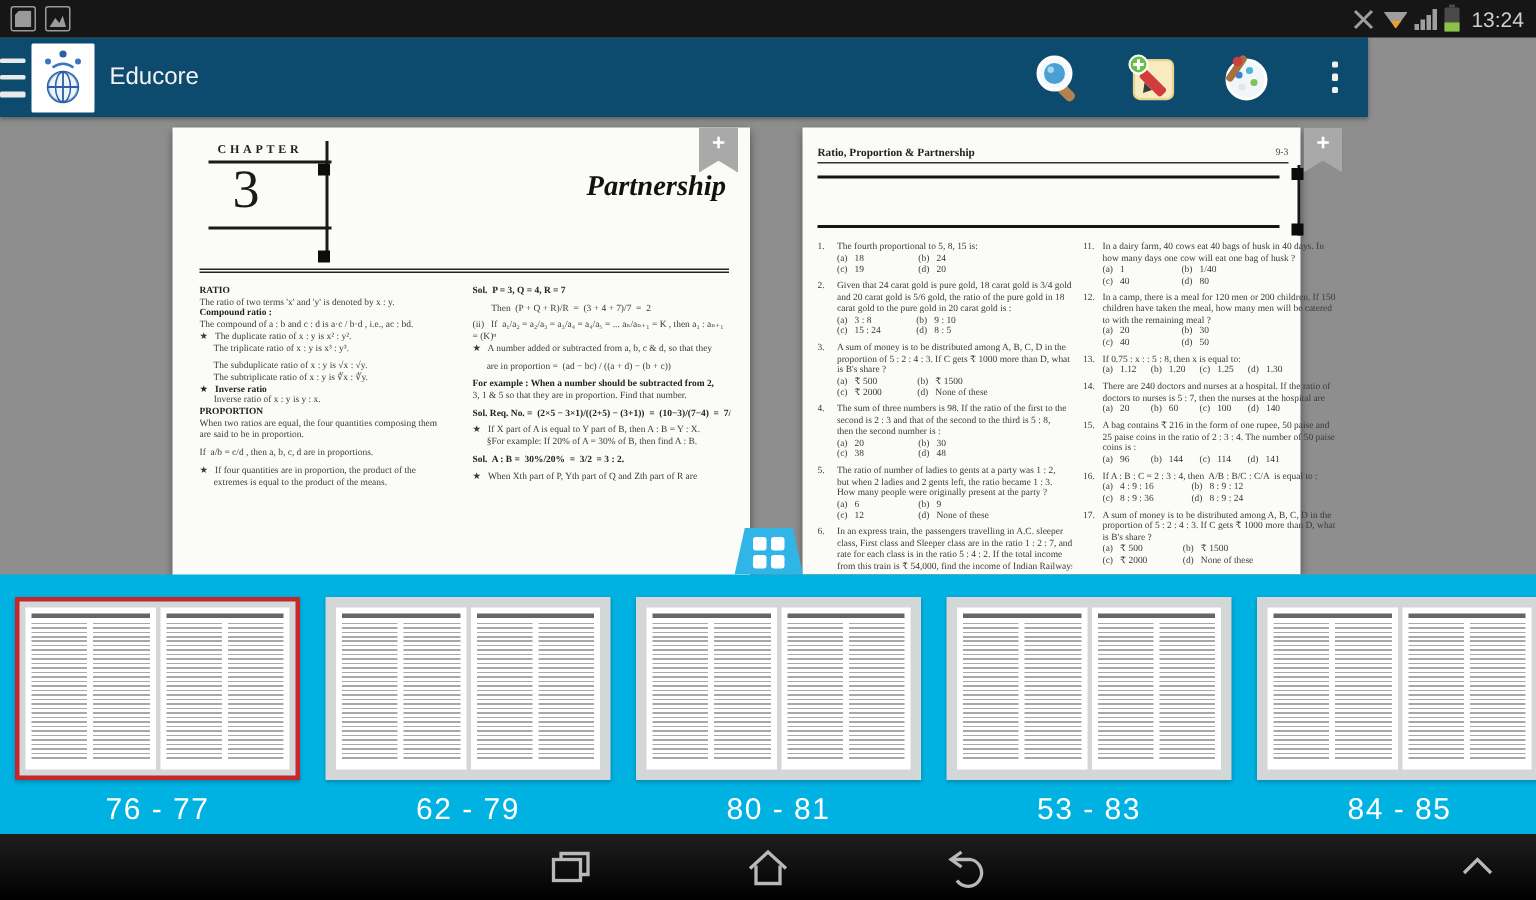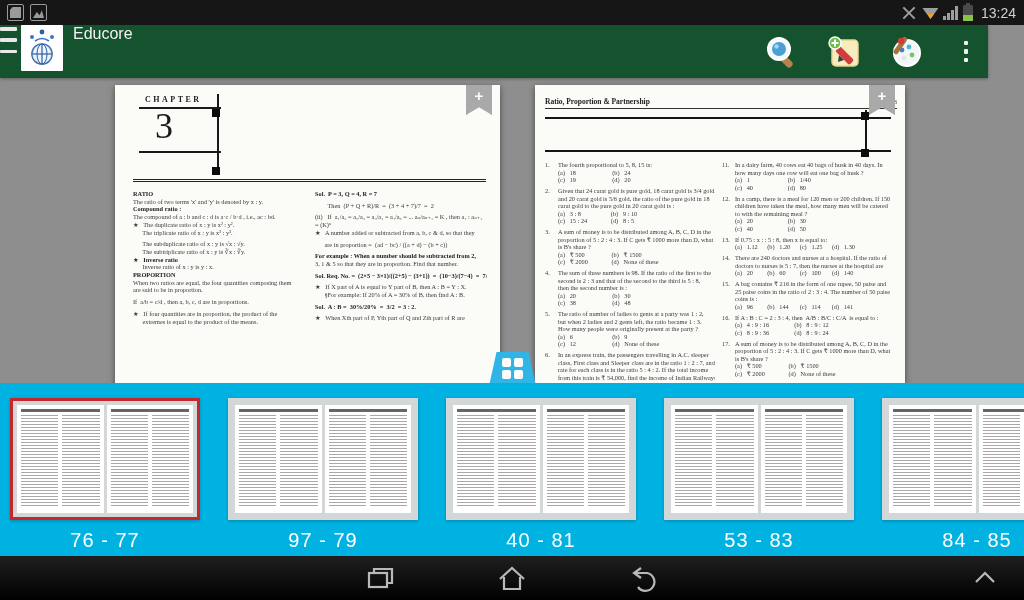--- a/index.html
+++ b/index.html
@@ -18,34 +18,34 @@
   .nosim:before,.nosim:after{content:"";position:absolute;left:8px;top:1px;width:2px;height:16px;background:#9e9e9e;}
   .nosim:before{transform:rotate(45deg);} .nosim:after{transform:rotate(-45deg);}
   .wifi{width:16px;height:13px;background:#9e9e9e;clip-path:polygon(50% 100%,0 15%,100% 15%);position:relative;}
   .wifi .arr{position:absolute;left:5px;top:8px;width:7px;height:7px;background:#f0a020;clip-path:polygon(50% 100%,0 0,100% 0);}
   .bars{display:flex;align-items:flex-end;gap:1.5px;height:15px;}
   .bars i{display:block;width:2.5px;background:#9e9e9e;}
   .batt{width:10px;height:16px;background:#4a4a4a;border-radius:1px;position:relative;}
   .batt:before{content:"";position:absolute;top:-2px;left:3px;width:4px;height:2px;background:#4a4a4a;}
   .batt .lvl{position:absolute;left:0;right:0;bottom:0;height:6px;background:#8bc34a;}
   
-  .actionbar{position:absolute;left:0;top:25px;width:988px;height:53px;background:#14532d;z-index:49;
-             display:flex;box-shadow:0 1px 3px rgba(0,0,0,.35);}
+  .actionbar{position:absolute;left:0;top:25px;width:912px;height:53px;background:#0c4a6e;z-index:49;
+             display:flex;align-items:center;box-shadow:0 1px 3px rgba(0,0,0,.35);}
   .hamb{width:18px;height:26px;margin-left:0;display:flex;flex-direction:column;justify-content:space-between;padding:2px 0;}
   .hamb i{display:block;width:17px;height:3.5px;background:#e9e9e9;border-radius:1px;}
   .applogo{width:42px;height:46px;background:#fff;margin-left:3px;border-radius:1px;display:flex;align-items:center;justify-content:center;}
   .ab-title{color:#f2f2f2;font-size:16px;margin-left:10px;}
   .ab-icons{margin-left:auto;display:flex;align-items:center;gap:26px;margin-right:14px;}
   .ab-ic{width:36px;height:36px;display:flex;align-items:center;justify-content:center;}
   .dots{display:flex;flex-direction:column;gap:4px;margin-left:14px;margin-right:6px;}
   .dots i{width:4.5px;height:4.5px;background:#f0f0f0;border-radius:1px;display:block;}
   
   .page{position:absolute;background:#fbfbf8;box-shadow:0 2px 6px rgba(0,0,0,.5);z-index:2;}
   #leftpage{left:115px;top:85px;width:385px;height:378px;}
-  #rightpage{left:535px;top:85px;width:370px;height:298px;}
+  #rightpage{left:535px;top:85px;width:332px;height:298px;}
   .serif{font-family:"Liberation Serif","DejaVu Serif","DejaVu Sans",serif;}
   .ch-label{position:absolute;left:30px;top:10px;font-size:8px;font-weight:bold;letter-spacing:2.5px;color:#222;}
   .ch-rule1{position:absolute;left:24px;top:22px;width:82px;height:1.5px;background:#1a1a1a;}
   .ch-num{position:absolute;left:40px;top:20px;font-size:36px;color:#1a1a1a;}
   .ch-rule2{position:absolute;left:24px;top:66px;width:82px;height:2px;background:#1a1a1a;}
   .ch-vline{position:absolute;left:102px;top:9px;width:2px;height:80px;background:#1a1a1a;}
   .handle{position:absolute;width:8px;height:8px;background:#0c0c0c;z-index:6;}
   .ch-title{position:absolute;right:16px;top:28px;text-align:right;font-size:19px;font-weight:bold;font-style:italic;color:#111;line-height:23px;}
   .dbl-rule{position:absolute;left:18px;right:14px;top:94px;height:3px;border-top:1.3px solid #222;border-bottom:1.3px solid #222;box-sizing:border-box;}
   .cols{position:absolute;top:105px;bottom:0;overflow:hidden;}
@@ -71,21 +71,21 @@
           clip-path:polygon(0 0,100% 0,100% 100%,50% 74%,0 100%);
           display:flex;justify-content:center;font-size:15px;font-weight:bold;line-height:22px;
           box-shadow:0 1px 2px rgba(0,0,0,.4);}
   
   .gridhandle{position:absolute;left:484px;top:352px;width:57px;height:31px;background:#31b4e6;z-index:12;
               clip-path:polygon(10% 100%,22% 0,78% 0,90% 100%);display:flex;align-items:center;justify-content:center;}
   .gridhandle .gg{display:grid;grid-template-columns:9px 9px;grid-template-rows:9px 9px;gap:3px;margin-top:1px;}
   .gridhandle .gg i{background:#fff;border-radius:2px;display:block;}
   
   .thumbbar{position:absolute;left:0;top:383px;width:1024px;height:173px;background:#00b2e2;z-index:10;overflow:hidden;}
-  .thumbrow{display:flex;gap:28px;padding:15px 0 0 10px;}
+  .thumbrow{display:flex;gap:17px;padding:15px 0 0 10px;}
   .thumbwrap{flex:none;width:190px;}
   .thumb{width:190px;height:122px;background:#d4d7d8;display:flex;gap:3px;padding:4px;box-sizing:border-box;
          border:3px solid transparent;box-shadow:0 1px 3px rgba(0,0,0,.25);}
   .thumb.sel{border-color:#c4272c;}
   .tpage{flex:1;background:#fff;position:relative;padding:10px 4px 6px;display:flex;gap:4px;}
   .tpage:before{content:"";position:absolute;top:4px;left:4px;right:4px;height:2.5px;background:#666;}
   .tp-col{flex:1;background:repeating-linear-gradient(#a8a8a8 0 1px,transparent 1px 3px);}
   .tlabel{text-align:center;color:#fff;font-size:20px;margin-top:9px;letter-spacing:1px;}
   
   .navbar{position:absolute;left:0;top:556px;width:1024px;height:44px;background:linear-gradient(#1f1f1f,#000);z-index:20;}
@@ -182,20 +182,21 @@
 
 <div class="page serif" id="leftpage">
   <div class="ch-label">CHAPTER</div>
   <div class="ch-rule1"></div>
   <div class="ch-num">3</div>
   <div class="ch-rule2"></div>
   <div class="ch-vline"></div>
   <div class="handle" style="left:97px;top:24px;"></div>
   <div class="handle" style="left:97px;top:82px;"></div>
   <div class="ch-title">
+    <div>Partnership</div>
   </div>
   <div class="dbl-rule"></div>
   <div class="cols" id="lp-col1">
       <div class="tline b">RATIO</div>
       <div class="tline">The ratio of two terms 'x' and 'y' is denoted by x : y.</div>
       <div class="tline b">Compound ratio :</div>
       <div class="tline">The compound of a : b and c : d is a·c / b·d , i.e., ac : bd.</div>
       <div class="tline">★   The duplicate ratio of x : y is x² : y².</div>
       <div class="tline">      The triplicate ratio of x : y is x³ : y³.</div>
       <div class="tline"></div>
@@ -404,34 +405,34 @@
         <div class="thumb">
           <div class="tpage">
             <div class="tp-col"></div>
             <div class="tp-col"></div>
           </div>
           <div class="tpage">
             <div class="tp-col"></div>
             <div class="tp-col"></div>
           </div>
         </div>
-        <div class="tlabel">97 - 79</div>
+        <div class="tlabel">62 - 79</div>
       </div>
       <div class="thumbwrap">
         <div class="thumb">
           <div class="tpage">
             <div class="tp-col"></div>
             <div class="tp-col"></div>
           </div>
           <div class="tpage">
             <div class="tp-col"></div>
             <div class="tp-col"></div>
           </div>
         </div>
-        <div class="tlabel">40 - 81</div>
+        <div class="tlabel">80 - 81</div>
       </div>
       <div class="thumbwrap">
         <div class="thumb">
           <div class="tpage">
             <div class="tp-col"></div>
             <div class="tp-col"></div>
           </div>
           <div class="tpage">
             <div class="tp-col"></div>
             <div class="tp-col"></div>

